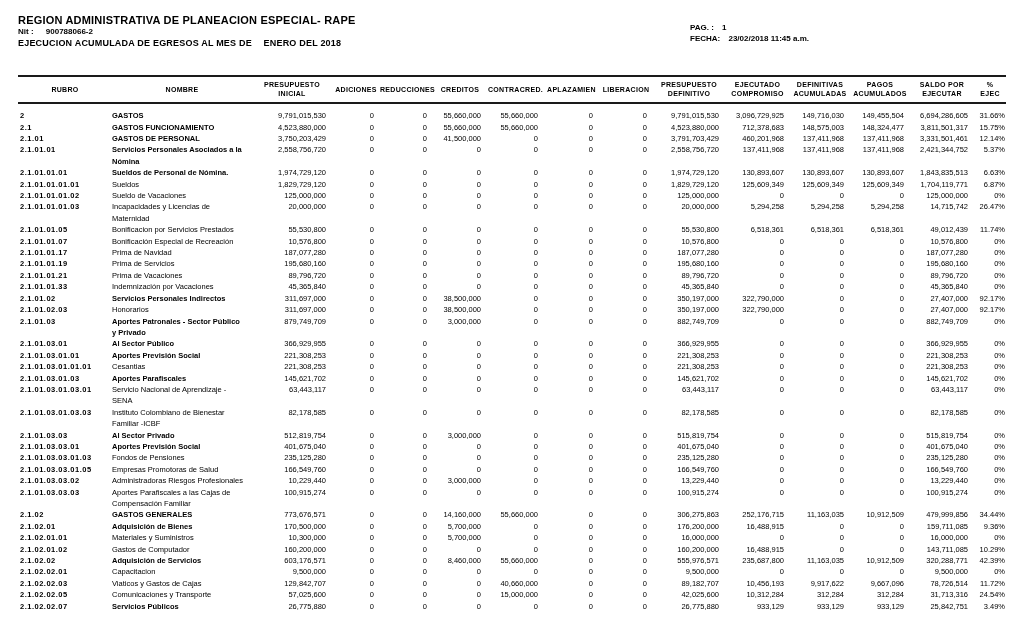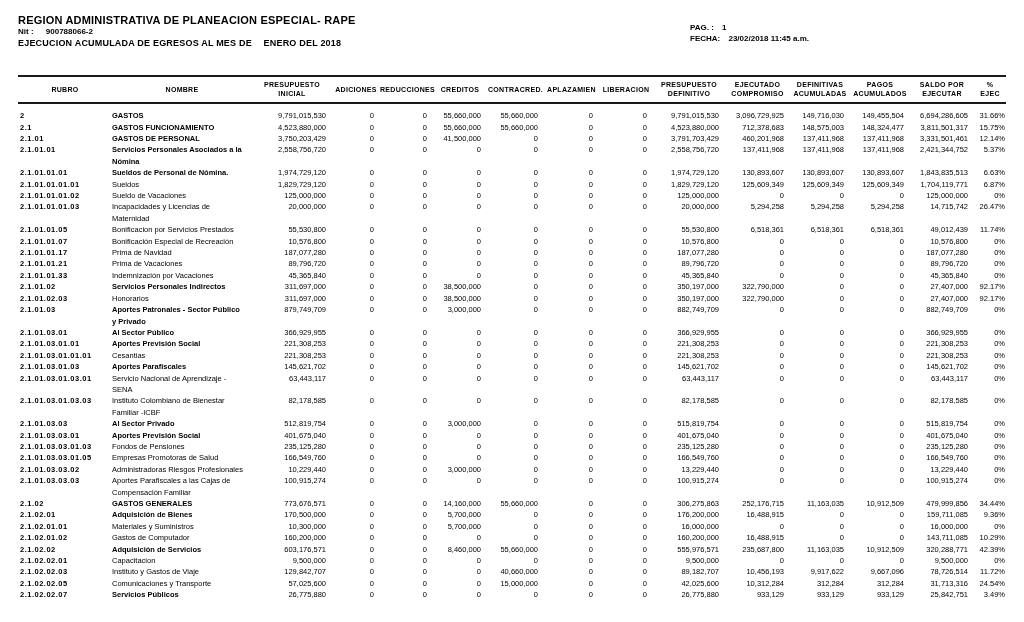--- a/index.html
+++ b/index.html
@@ -281,20 +281,37 @@
           <td class="num">0</td>
           <td class="num">0</td>
           <td class="num">187,077,280</td>
           <td class="num">0</td>
           <td class="num">0</td>
           <td class="num">0</td>
           <td class="num">187,077,280</td>
           <td class="pct">0%</td>
         </tr>
         <tr>
+          <td class="rubro">2.1.01.01.19</td>
+          <td class="nombre">Prima de Servicios</td>
+          <td class="num">195,680,160</td>
+          <td class="num">0</td>
+          <td class="num">0</td>
+          <td class="num">0</td>
+          <td class="num">0</td>
+          <td class="num">0</td>
+          <td class="num">0</td>
+          <td class="num">195,680,160</td>
+          <td class="num">0</td>
+          <td class="num">0</td>
+          <td class="num">0</td>
+          <td class="num">195,680,160</td>
+          <td class="pct">0%</td>
+        </tr>
+        <tr>
           <td class="rubro">2.1.01.01.21</td>
           <td class="nombre">Prima de Vacaciones</td>
           <td class="num">89,796,720</td>
           <td class="num">0</td>
           <td class="num">0</td>
           <td class="num">0</td>
           <td class="num">0</td>
           <td class="num">0</td>
           <td class="num">0</td>
           <td class="num">89,796,720</td>
@@ -673,21 +690,21 @@
           <td class="num">0</td>
           <td class="num">9,500,000</td>
           <td class="num">0</td>
           <td class="num">0</td>
           <td class="num">0</td>
           <td class="num">9,500,000</td>
           <td class="pct">0%</td>
         </tr>
         <tr>
           <td class="rubro">2.1.02.02.03</td>
-          <td class="nombre">Instituto y Gastos de Viaje</td>
+          <td class="nombre">Viaticos y Gastos de Cajas</td>
           <td class="num">129,842,707</td>
           <td class="num">0</td>
           <td class="num">0</td>
           <td class="num">0</td>
           <td class="num">40,660,000</td>
           <td class="num">0</td>
           <td class="num">0</td>
           <td class="num">89,182,707</td>
           <td class="num">10,456,193</td>
           <td class="num">9,917,622</td>

